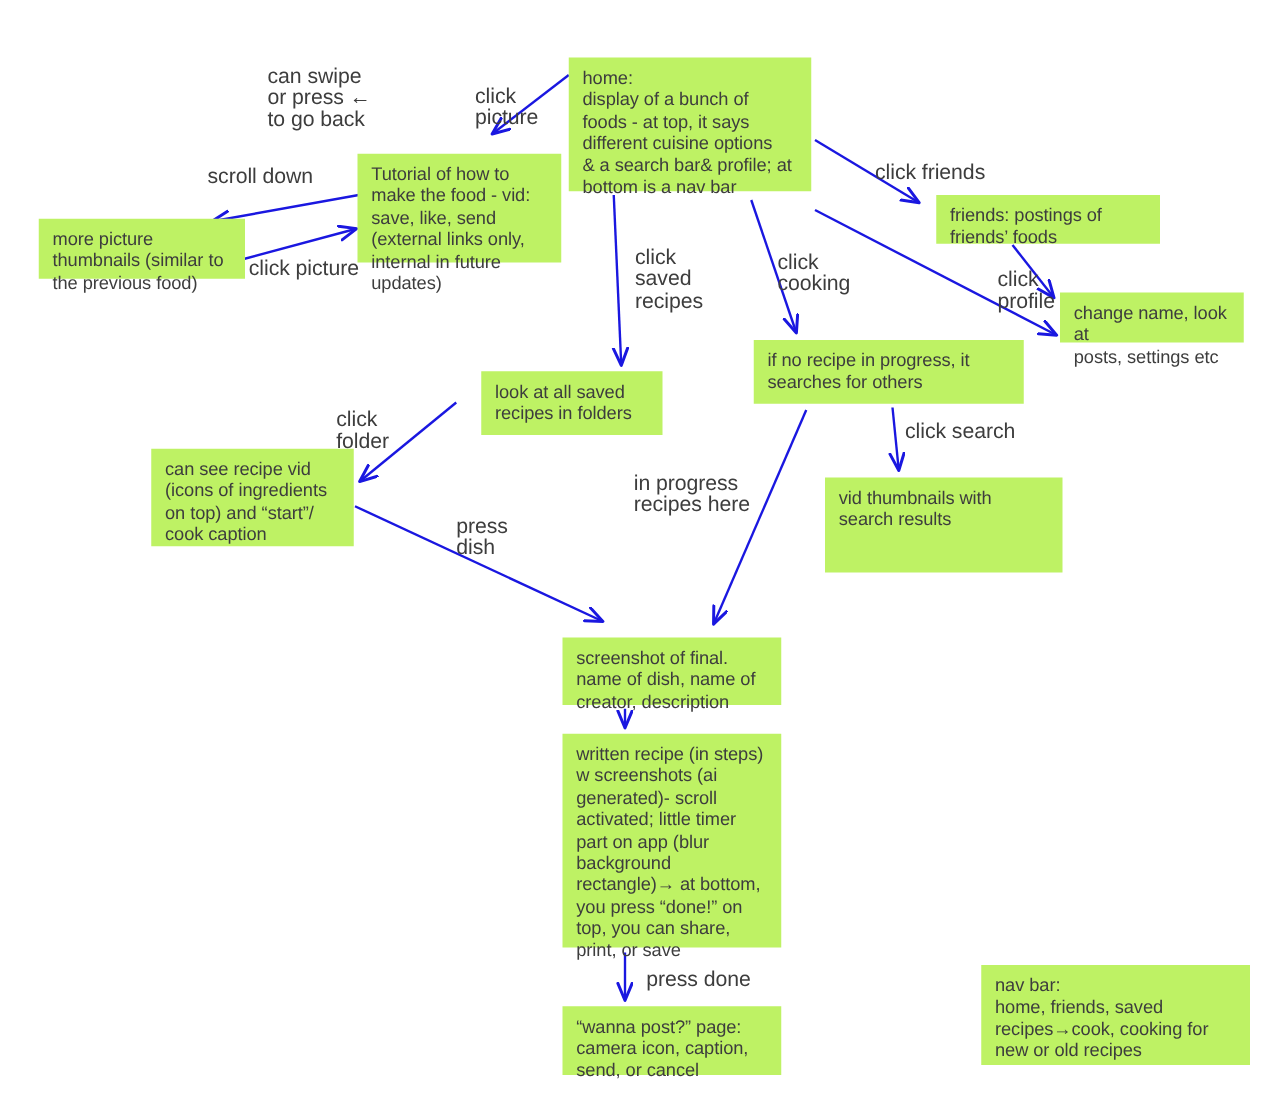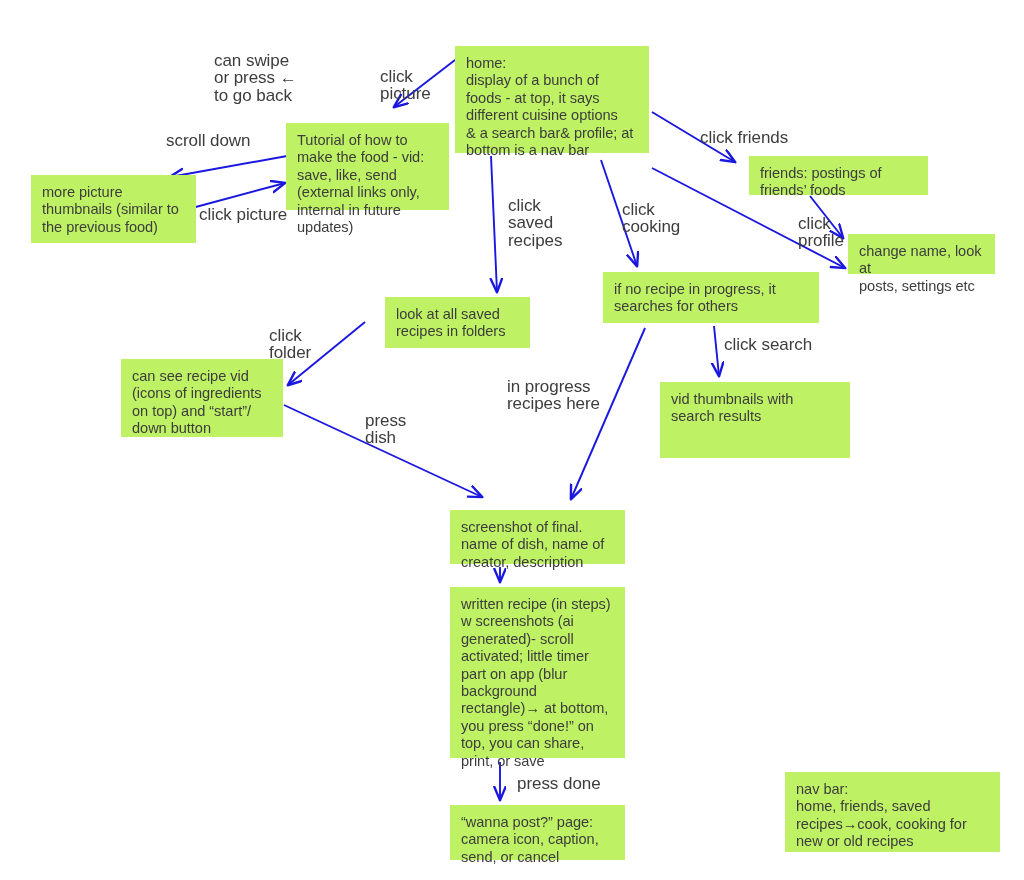--- a/index.html
+++ b/index.html
@@ -89,37 +89,37 @@
 foods - at top, it says
 different cuisine options
 &amp; a search bar&amp; profile; at
 bottom is a nav bar</div>
   <div class="node" style="left:286px;top:123px;width:163px;height:87px;">Tutorial of how to
 make the food - vid:
 save, like, send
 (external links only,
 internal in future
 updates)</div>
-  <div class="node" style="left:31px;top:175px;width:165px;height:68px;">more picture
+  <div class="node" style="left:31px;top:175px;width:165px;height:48px;">more picture
 thumbnails (similar to
 the previous food)</div>
   <div class="node" style="left:749px;top:156px;width:179px;height:39px;">friends: postings of
 friends’ foods</div>
   <div class="node" style="left:848px;top:234px;width:147px;height:40px;">change name, look at
 posts, settings etc</div>
   <div class="node" style="left:385px;top:297px;width:145px;height:51px;">look at all saved
 recipes in folders</div>
   <div class="node" style="left:603px;top:272px;width:216px;height:51px;">if no recipe in progress, it
 searches for others</div>
   <div class="node" style="left:660px;top:382px;width:190px;height:76px;">vid thumbnails with
 search results</div>
   <div class="node" style="left:121px;top:359px;width:162px;height:78px;">can see recipe vid
 (icons of ingredients
 on top) and “start”/
-down button</div>
+cook caption</div>
   <div class="node" style="left:450px;top:510px;width:175px;height:54px;">screenshot of final.
 name of dish, name of
 creator, description</div>
   <div class="node" style="left:450px;top:587px;width:175px;height:171px;">written recipe (in steps)
 w screenshots (ai
 generated)- scroll
 activated; little timer
 part on app (blur
 background
 rectangle)→ at bottom,

